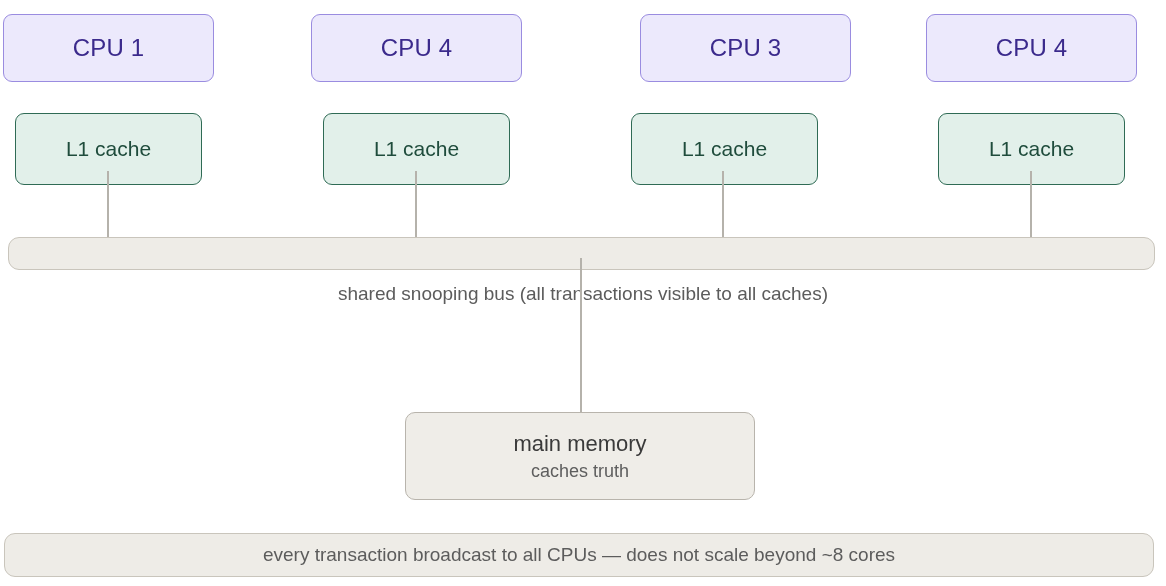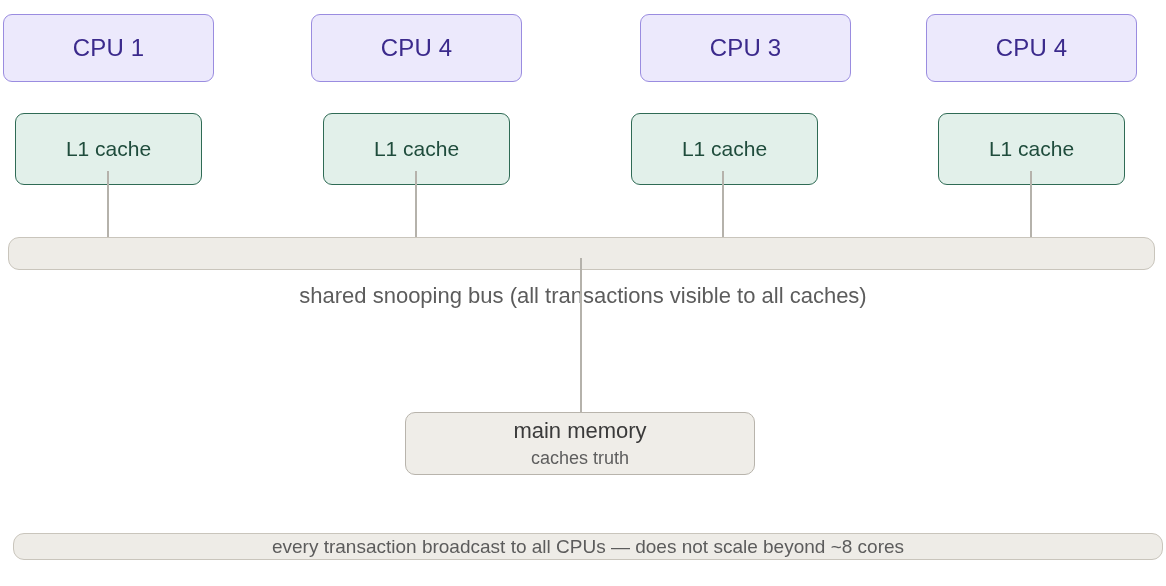--- a/index.html
+++ b/index.html
@@ -111,51 +111,51 @@
     height: 33px;
   }
 
   
   .bus-caption {
     position: absolute;
     top: 283px;
     left: 0;
     width: 1166px;
     text-align: center;
-    font-size: 22px;
+    font-size: 19px;
     color: #5c5c5c;
   }
 
   
   .memory {
     left: 405px;
     top: 412px;
     width: 350px;
-    height: 63px;
+    height: 88px;
     background: #efede8;
     border-color: #b8b4ac;
     border-width: 1.4px;
     border-radius: 10px;
   }
   .memory .mem-title {
     font-size: 22px;
     color: #3a3a3a;
     margin-bottom: 4px;
   }
   .memory .mem-sub {
     font-size: 18px;
     color: #5e5e5e;
   }
 
   
   .footer-bar {
-    left: 13px;
+    left: 4px;
     top: 533px;
     width: 1150px;
-    height: 27px;
+    height: 44px;
   }
   .footer-bar .label {
     font-size: 19px;
     color: #5c5c5c;
   }
 </style>
 </head>
 <body>
 
 <div id="canvas">

